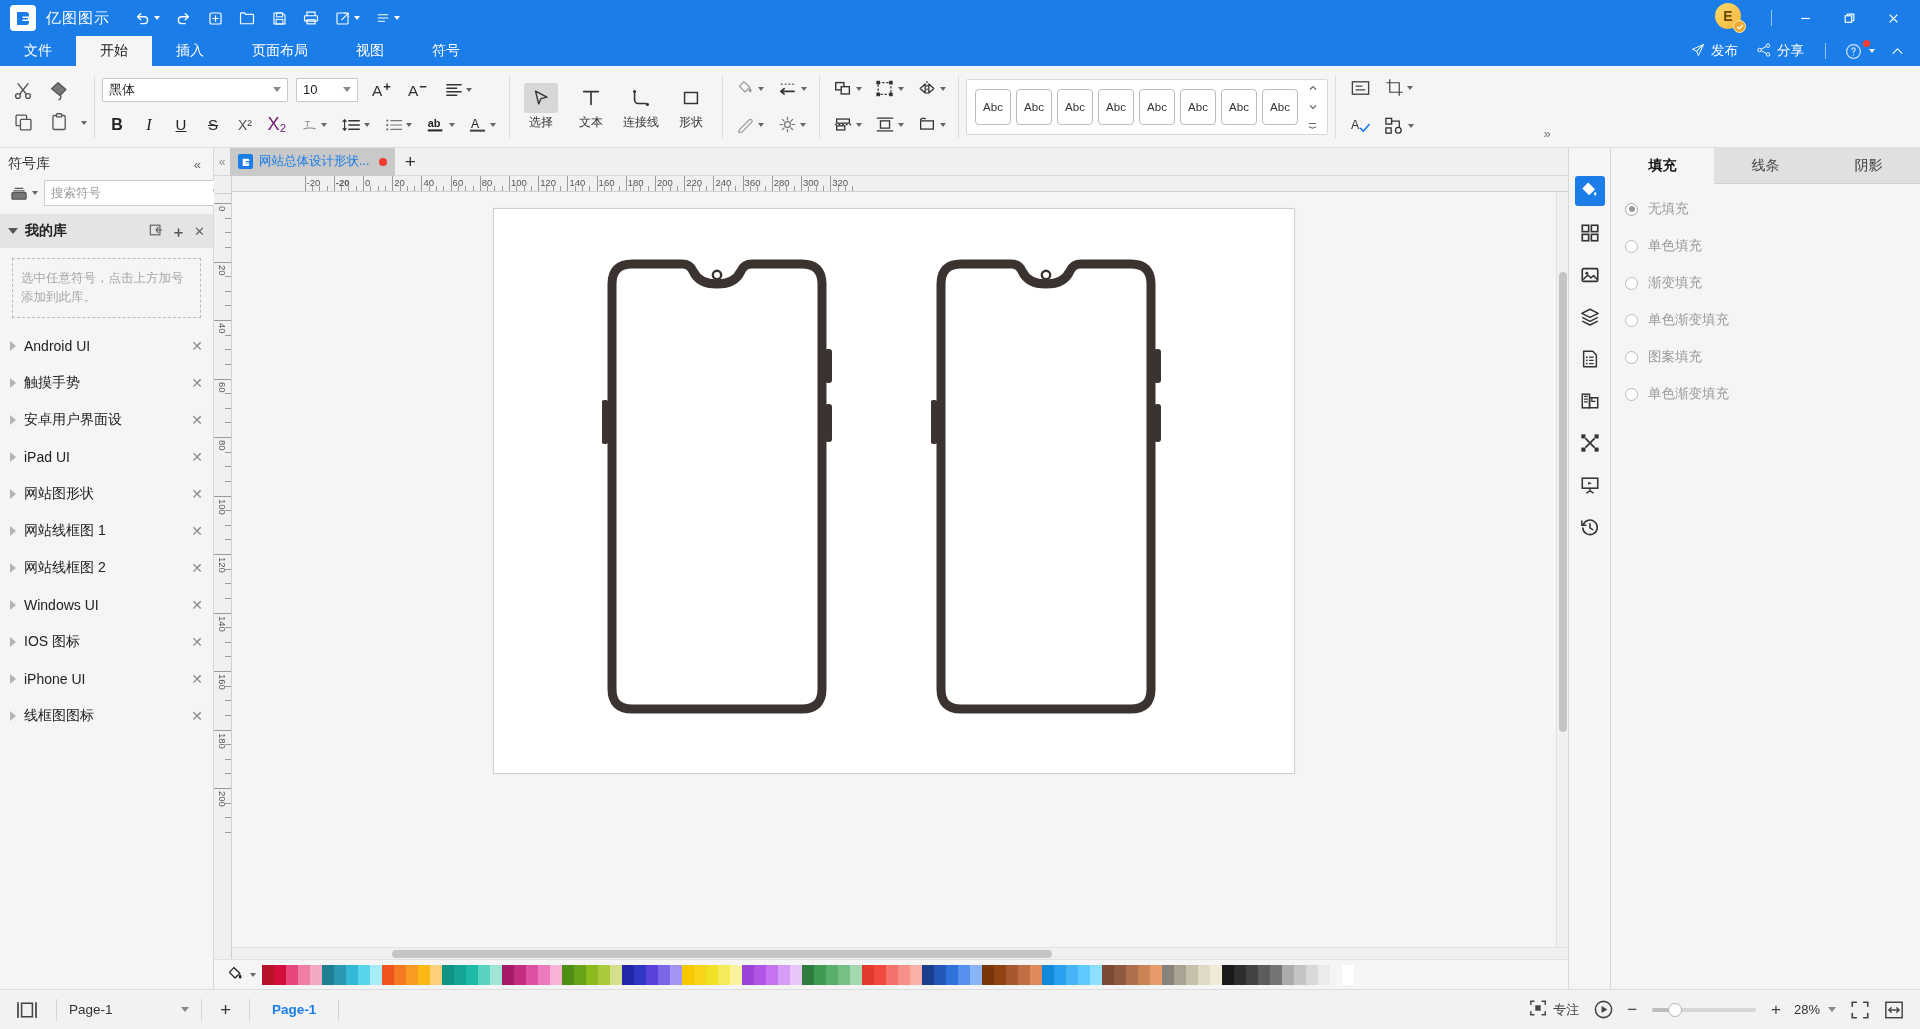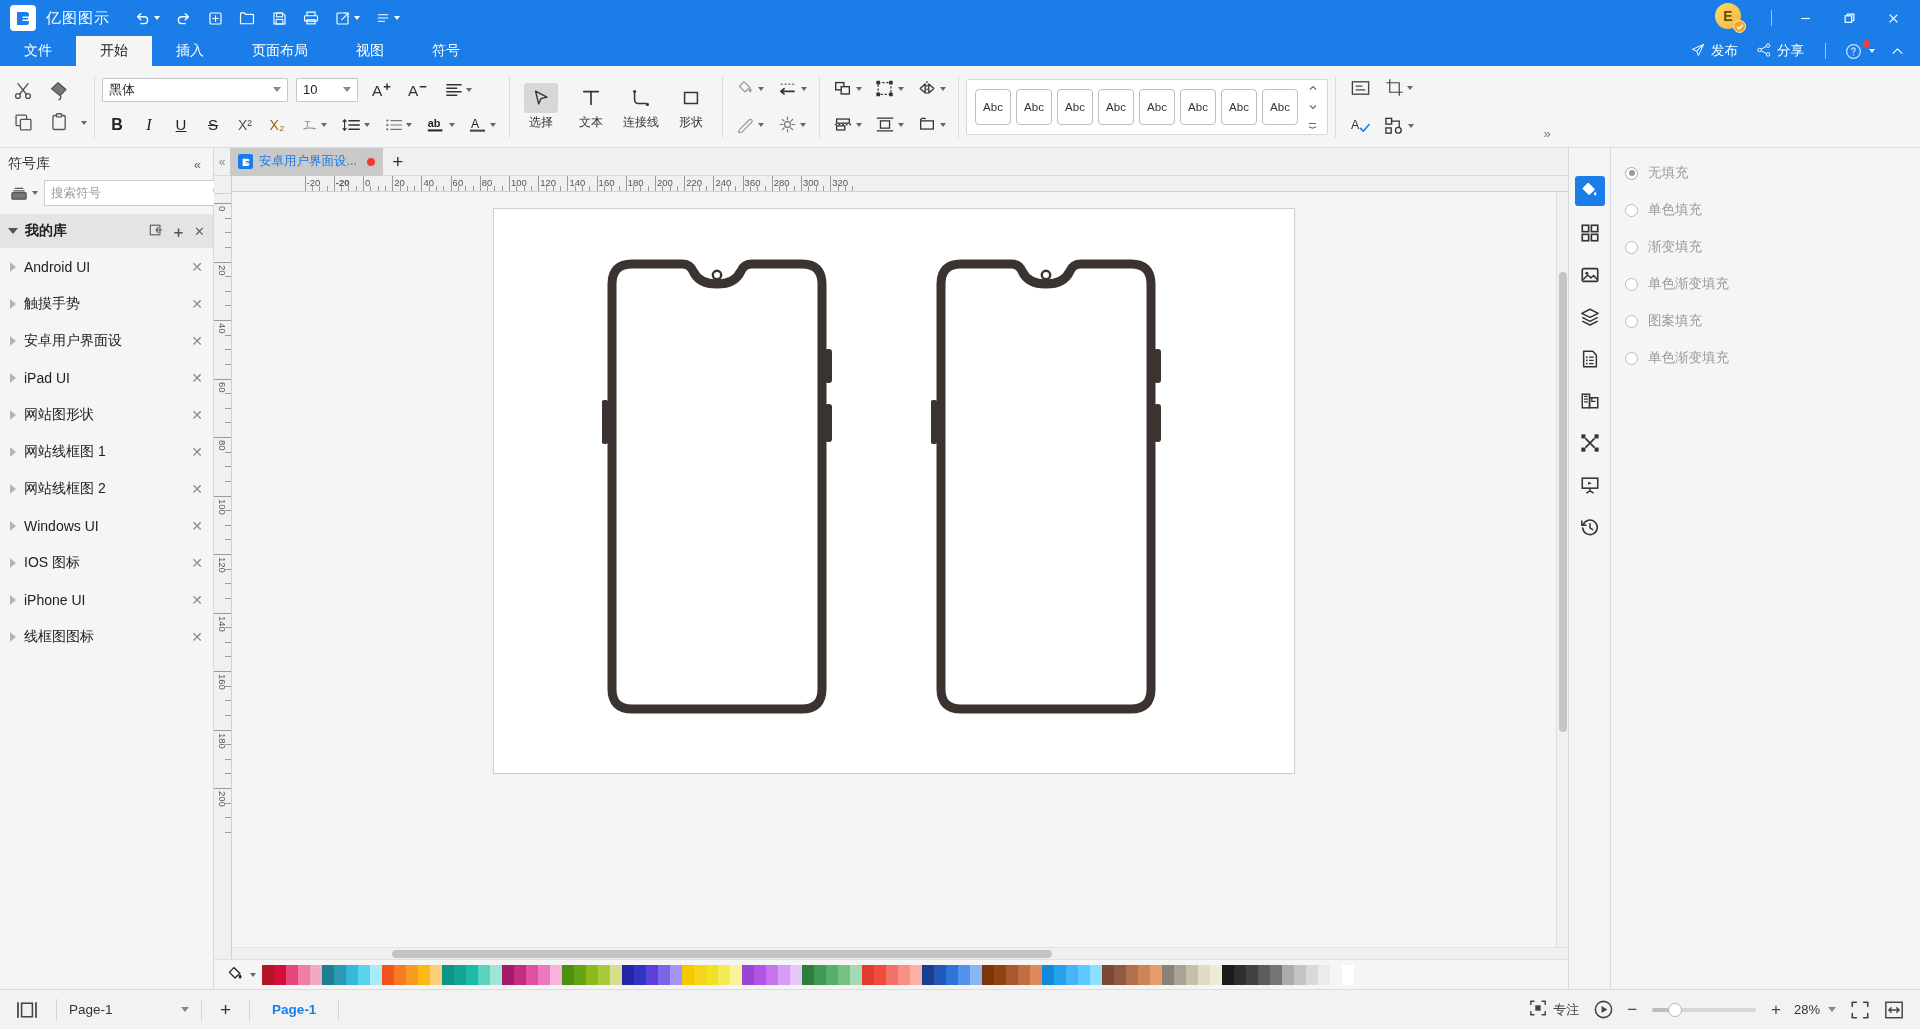--- a/index.html
+++ b/index.html
@@ -480,21 +480,21 @@
           <div class="ic-btn">
               <span style="font-size:15px;color:#222;text-decoration:underline">U</span>
             </div>
           <div class="ic-btn">
               <span style="font-size:15px;color:#222;text-decoration:line-through">S</span>
             </div>
           <div class="ic-btn">
               <span style="font-size:14px;color:#555">X²</span>
             </div>
           <div class="ic-btn">
-              <span style="font-size:14px;color:#a16207">X₂</span>
+              <span style="font-size:18px;color:#701a75">X₂</span>
             </div>
           <div class="ic-btn wide">
             <svg width="17" height="16" viewBox="0 0 20 18" fill="none">
                 <text x="4" y="11" font-family="Liberation Sans" font-size="11" fill="#888">T</text>
                 <path d="M3 14c2-2 12-2 14 0" stroke="#888" stroke-width="1.3"></path>
               </svg>
             <span class="caret-dark"></span>
           </div>
           <div class="ic-btn wide">
             <svg width="19" height="16" viewBox="0 0 22 18" fill="none">
@@ -780,20 +780,21 @@
             <span>
               <svg width="14" height="14" viewBox="0 0 16 16" fill="none">
                   <rect x="1.5" y="2.5" width="11" height="11" stroke="#555" stroke-width="1.2"></rect>
                   <path d="M14.5 8h-6M10.5 5 8 8l2.5 3" stroke="#555" stroke-width="1.2" stroke-linecap="round" stroke-linejoin="round"></path>
                 </svg>
             </span>
             <span style="color:#555;font-size:15px;line-height:1">＋</span>
             <span style="color:#666;font-size:13px;line-height:1">✕</span>
           </span>
         </div>
+        <div class="my-lib-hint">选中任意符号，点击上方加号添加到此库。</div>
 
         <div class="lib-item">
           <span class="tri-right"></span>
           <span>Android UI</span>
           <span class="x">✕</span>
         </div>
         <div class="lib-item">
           <span class="tri-right"></span>
           <span>触摸手势</span>
           <span class="x">✕</span>
@@ -849,21 +850,21 @@
     <div class="canvas-wrap">
 
       <div class="doctab-bar">
         <div class="dt-collapse">«</div>
         <div class="doc-tab">
           <span class="doc-tab-ico">
             <svg width="10" height="10" viewBox="0 0 12 12">
                 <path d="M2 2h6a2 2 0 0 1 2 2v.9H5.6v1H9.4v1H5.6v1H10v.9a2 2 0 0 1-2 2H2z" fill="#fff"></path>
               </svg>
           </span>
-          <span>安卓用户界面设...</span>
+          <span>网站总体设计形状...</span>
           <span class="doc-dot"></span>
         </div>
         <div class="tab-add">+</div>
       </div>
 
       <div class="ruler-row">
         <div style="display:flex;flex-direction:column;">
           <div class="corner-box"></div>
           <div class="vruler" style="flex:1" id="vruler">
               <div class="rtick" style="left: 3px; top: 12px; writing-mode: vertical-rl;">0</div>
@@ -1224,20 +1225,25 @@
       <div class="rail-btn">
         <svg width="20" height="20" viewBox="0 0 22 22" fill="none">
             <path d="M3.5 8.5A8 8 0 1 1 3 12" stroke="currentColor" stroke-width="1.7" fill="none" stroke-linecap="round"></path>
             <path d="M2 4.5v4.5h4.5" stroke="currentColor" stroke-width="1.7" fill="none" stroke-linecap="round" stroke-linejoin="round"></path>
             <path d="M11 7.5V12l3 1.8" stroke="currentColor" stroke-width="1.7" fill="none" stroke-linecap="round"></path>
           </svg>
       </div>
     </div>
 
     <div class="format-panel">
+      <div class="fp-tabs">
+        <div class="fp-tab active">填充</div>
+        <div class="fp-tab">线条</div>
+        <div class="fp-tab">阴影</div>
+      </div>
       <div class="fp-body">
         <div class="radio-row">
           <span class="radio checked"></span>
           <span class="radio-lbl">无填充</span>
         </div>
         <div class="radio-row">
           <span class="radio"></span>
           <span class="radio-lbl">单色填充</span>
         </div>
         <div class="radio-row">

